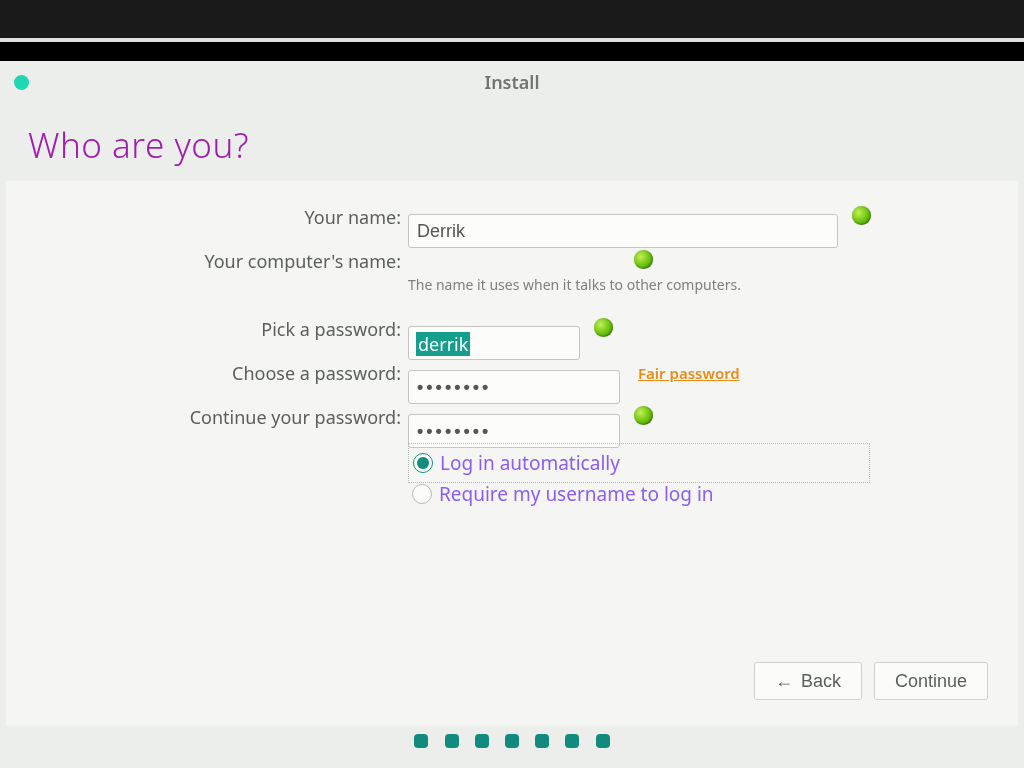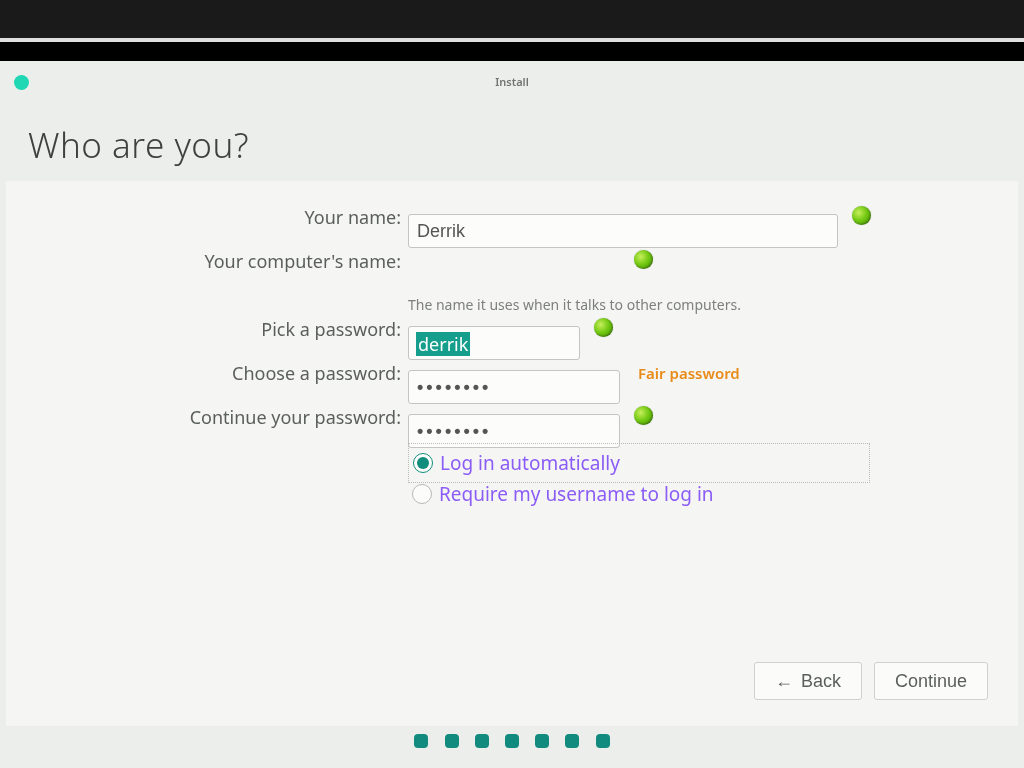--- a/index.html
+++ b/index.html
@@ -28,36 +28,36 @@
     background:#eceeec;
   }
 
   .titlebar {
     position:absolute; left:0; top:0; width:100%; height:42px;
     background:#eceeec;
     text-align:center;
   }
   .titlebar-title {
     line-height:42px;
-    font-size:11px;
+    font-size:18px;
     font-weight:600;
     color:#717571;
   }
   .title-dot {
     position:absolute; left:14px; top:14px;
     width:15px; height:15px; border-radius:50%;
     background:#1fd8b3;
   }
 
   .headline {
     position:absolute;
     left:28px; top:60px;
     font-size:35px;
     font-weight:300;
-    color:#404040;
+    color:#a21caf;
     letter-spacing:0.5px;
   }
 
   .panel {
     position:absolute;
     left:6px; top:120px;
     width:1012px; height:545px;
     background:#f5f6f4;
   }
 
@@ -87,38 +87,39 @@
   .in-user { width:172px; }
   .in-pass { width:212px; }
 
   .sel {
     background:#169e8c;
     color:#fff;
     padding:0 2px;
   }
 
   .hint {
-    position:absolute; left:402px; top:52px;
+    position:absolute; left:402px; top:32px;
     font-size:14px;
     color:#7d807c;
   }
 
   .status-ball {
     width:19px; height:19px; border-radius:50%;
     display:inline-block;
     background: radial-gradient(circle at 35% 35%, #c6ee5b 0%, #74c913 45%, #3f8f06 100%);
     box-shadow: inset -1px -1px 2px rgba(0,0,0,.3), 0 0 1px rgba(0,0,0,.4);
     position:absolute; top:7px;
   }
 
   .pw-strength {
     position:absolute; top:8px;
     font-size:15px;
     font-weight:600;
     color:#e98b19;
+    text-decoration:underline;
   }
 
   .radio-group {
     position:absolute; left:402px; top:0;
     width:462px;
     border:1px dotted #b9bbb8;
     padding:4px 6px 4px 4px;
   }
   .radio-line {
     display:flex; align-items:center;

